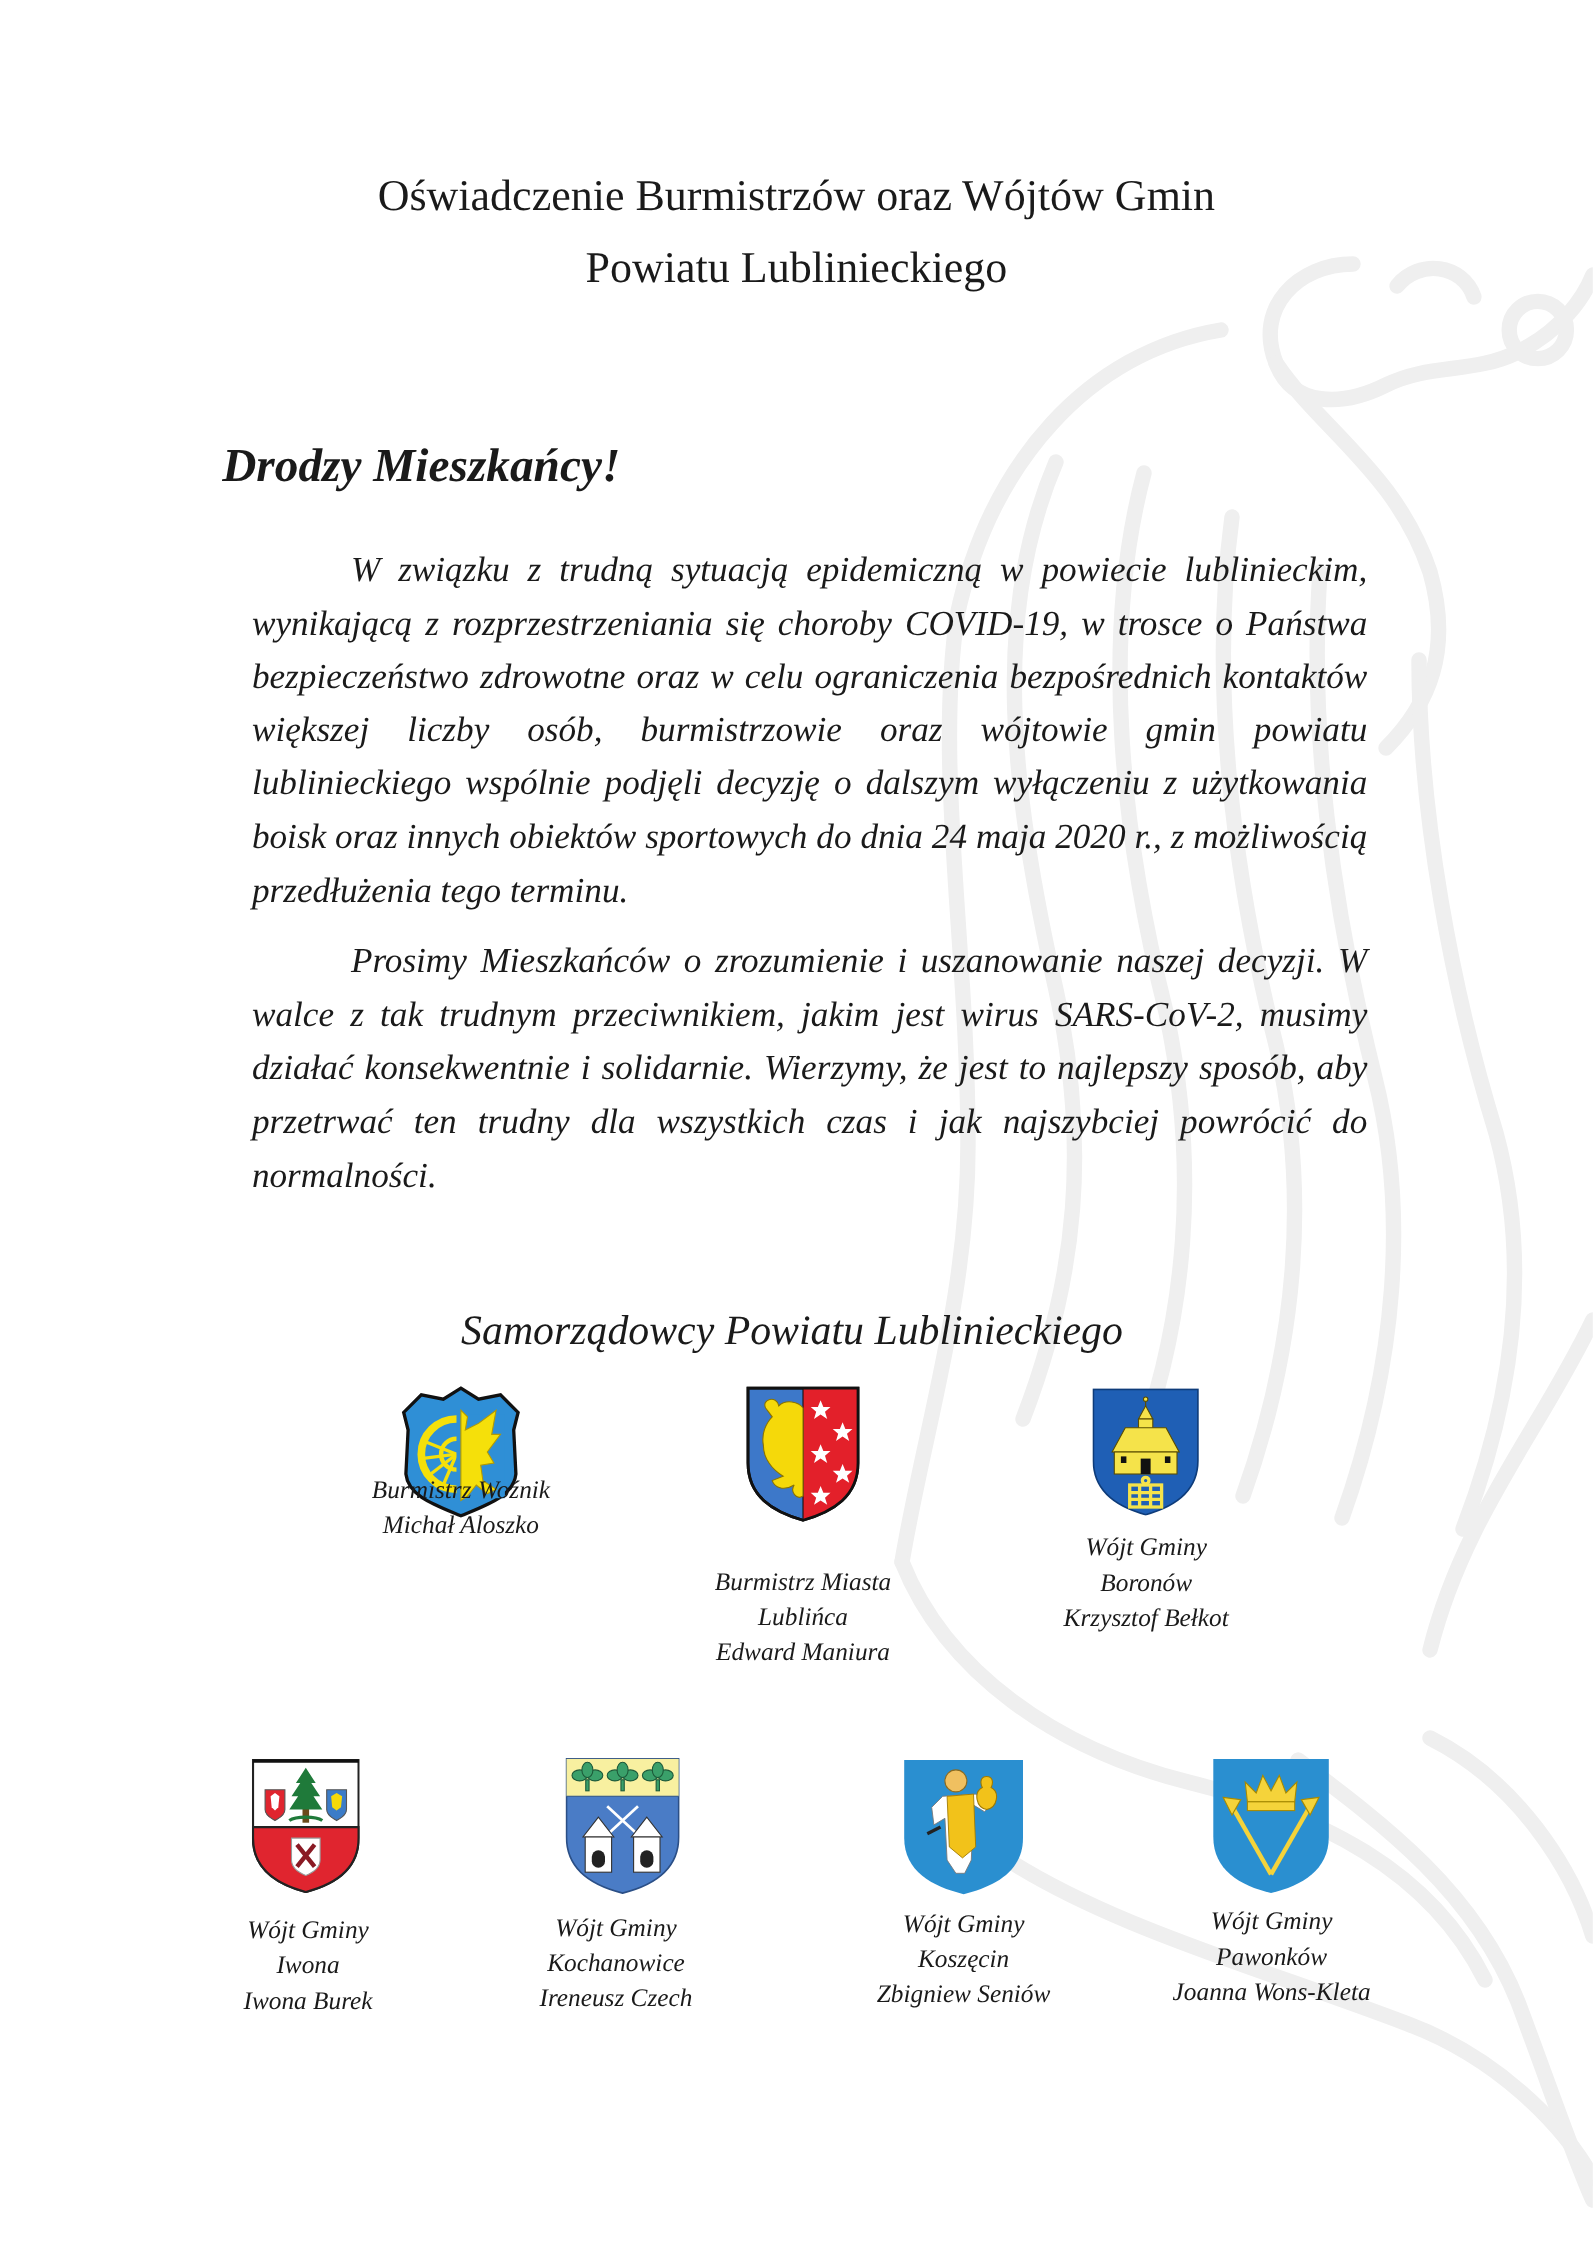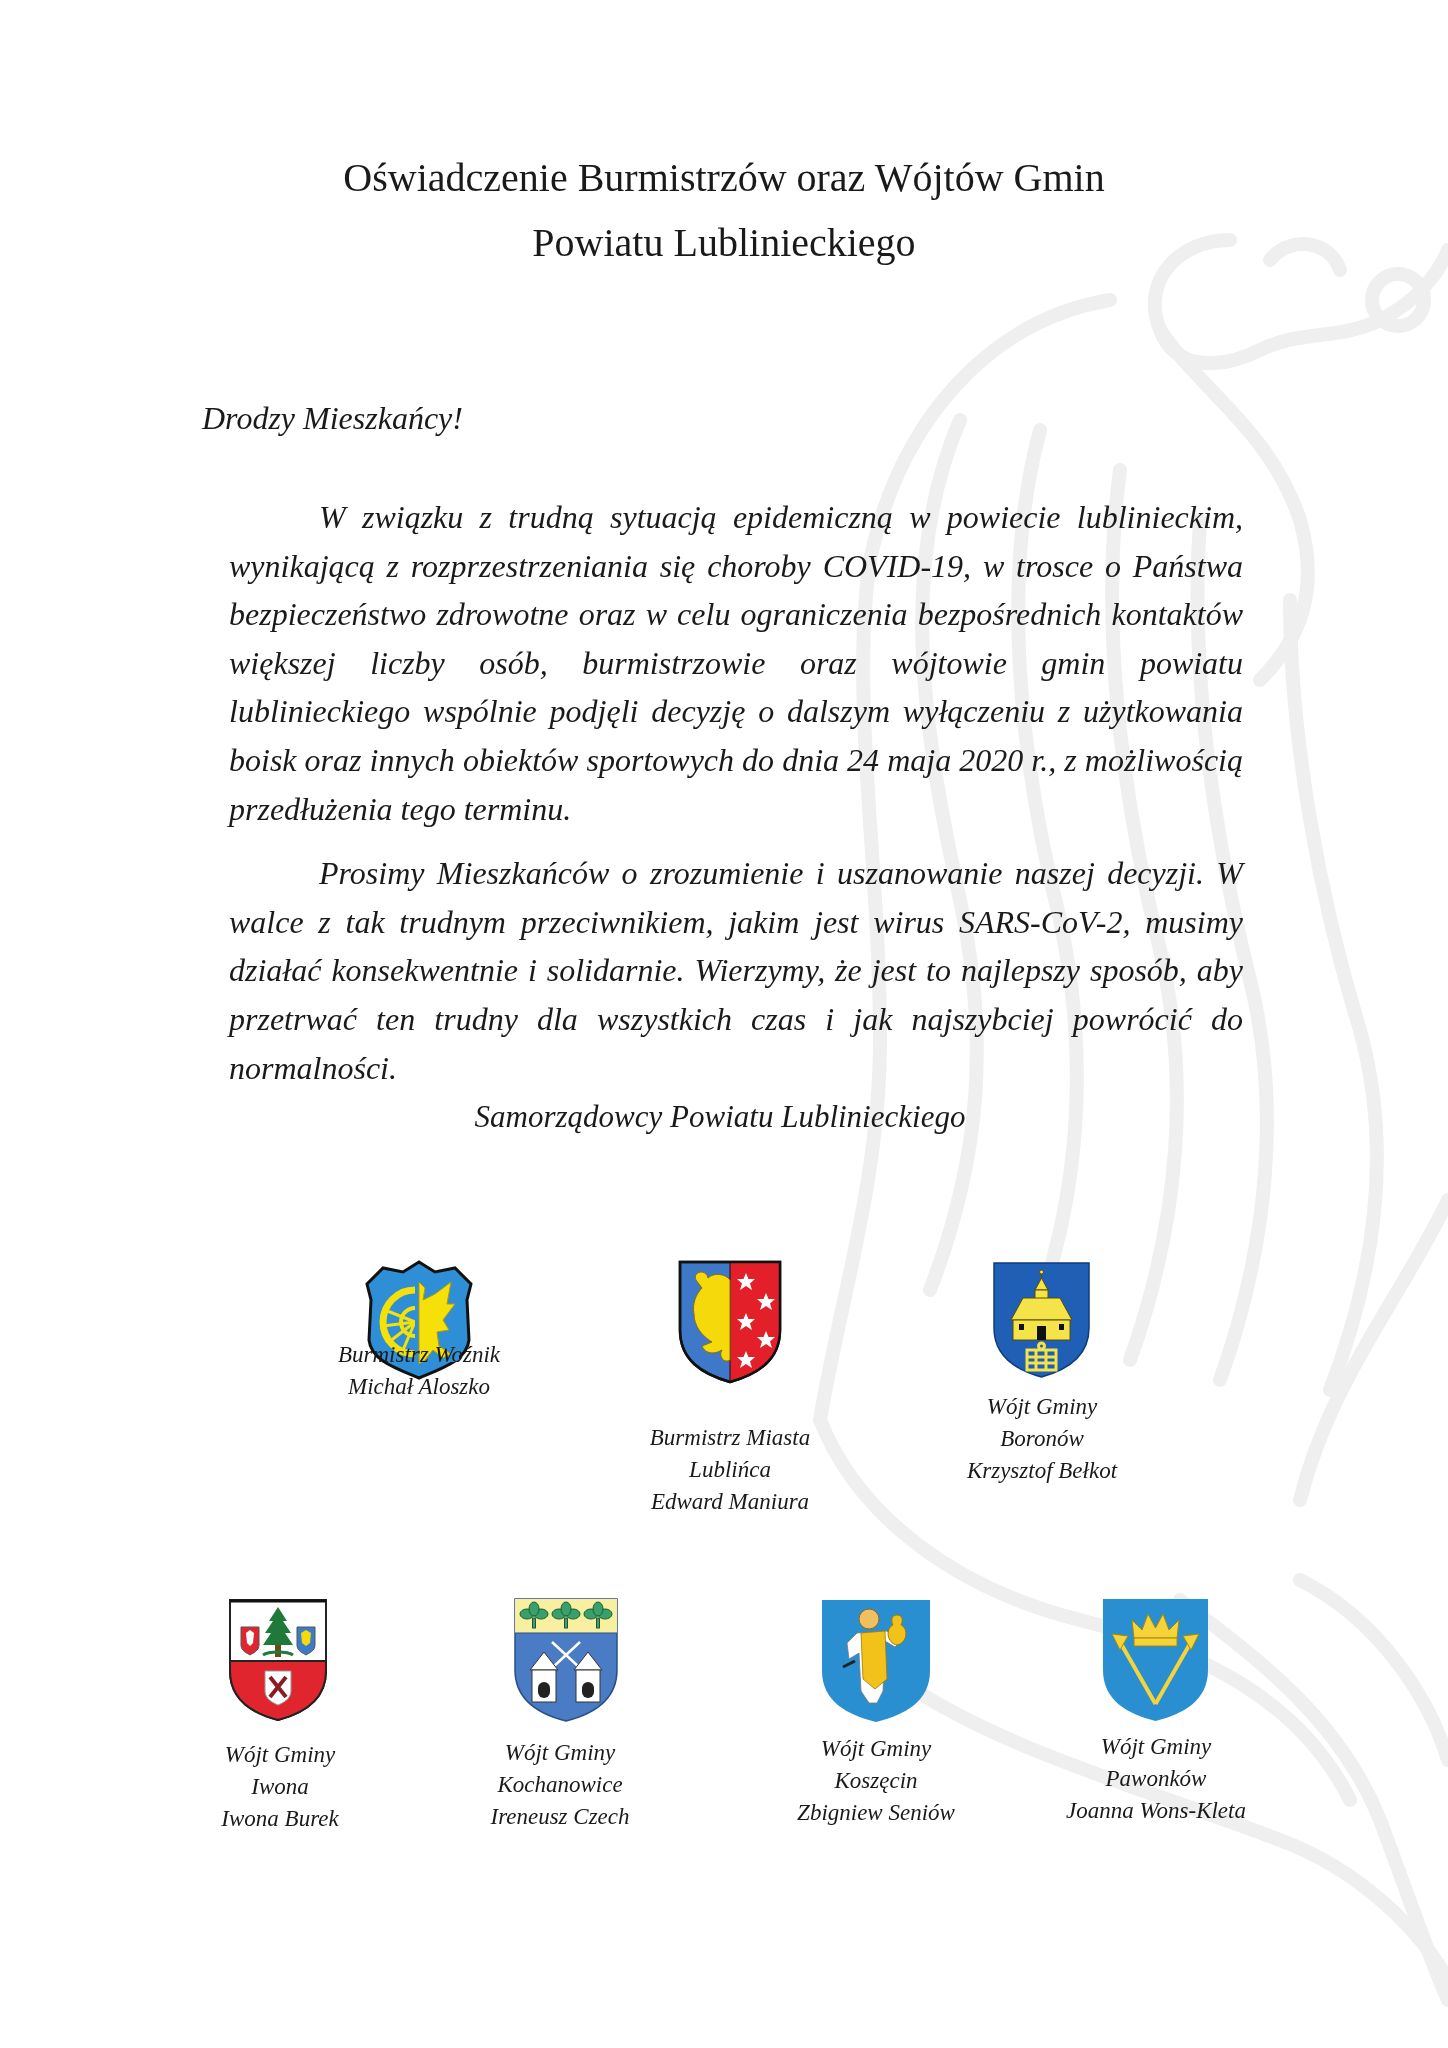--- a/index.html
+++ b/index.html
@@ -1,25 +1,25 @@
 <!DOCTYPE html>
 <html><head>
 <meta charset="utf-8">
 <style>
   html, body { margin: 0; padding: 0; background: #ffffff; }
   body { width: 1448px; height: 2048px; position: relative; overflow: hidden;
          font-family: "Liberation Serif", "DejaVu Serif", serif; color: #1a1a1a; }
   .watermark { position: absolute; left: 0; top: 0; width: 1448px; height: 2048px; pointer-events: none; }
   .abs { position: absolute; }
   .title { left: 0; width: 1448px; text-align: center; font-size: 40px; line-height: 1; white-space: nowrap; }
-  .greeting { left: 202px; top: 402px; font-size: 32px; font-style: italic; line-height: 1; }
+  .greeting { left: 202px; top: 402px; font-size: 43px; font-style: italic; line-height: 1; font-weight: bold; }
   .body-text { left: 213px; top: 477px; width: 1046px; font-size: 32px; font-style: italic;
                line-height: 48.6px; text-align: justify; }
   .body-text p { margin: 16px; text-indent: 90px; }
-  .signoff { left: 0; width: 1440px; top: 1101px; text-align: center; font-size: 31px; font-style: italic; line-height: 1; }
+  .signoff { left: 0; width: 1440px; top: 1191px; text-align: center; font-size: 38px; font-style: italic; line-height: 1; }
   .crest { position: absolute; }
   .crest svg { display: block; width: 100%; height: 100%; }
   .caption { position: absolute; width: 320px; text-align: center; font-style: italic; font-size: 23px; line-height: 32px; }
   .caption span { display: block; white-space: nowrap; }
 </style>
 </head>
 <body>
 
 <svg class="watermark" viewBox="0 0 1448 2048">
   <g fill="none" stroke="#efefef" stroke-width="14" stroke-linecap="round">

